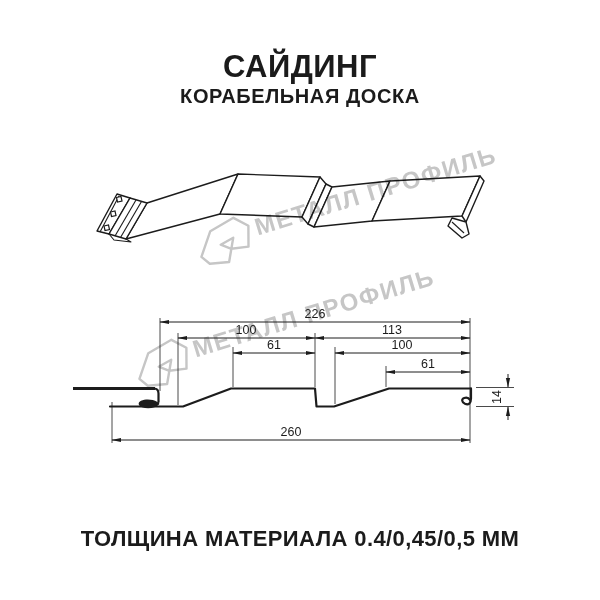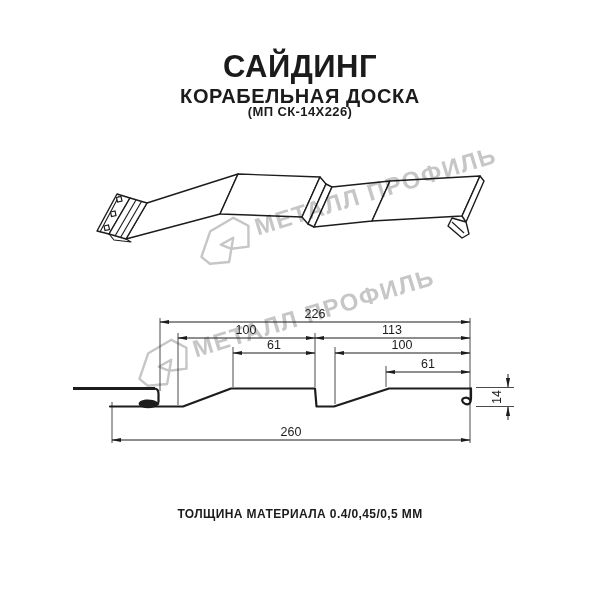--- a/index.html
+++ b/index.html
@@ -2,42 +2,41 @@
 <html><head>
 <meta charset="utf-8">
 <style>
   html,body{margin:0;padding:0;background:#ffffff;}
   .canvas{position:relative;width:600px;height:600px;background:#ffffff;overflow:hidden;
           font-family:"Liberation Sans", sans-serif;}
   .t-center{position:absolute;left:0;width:600px;text-align:center;color:#1b1b1b;}
   .title{top:51px;font-size:31px;font-weight:800;letter-spacing:0.5px;line-height:1;}
   .subtitle{top:86px;font-size:20px;font-weight:700;letter-spacing:0.6px;line-height:1;}
   .model{top:105px;font-size:13px;font-weight:700;letter-spacing:0.4px;line-height:1;}
-  .thickness{top:508px;font-size:12px;font-weight:700;letter-spacing:0.4px;line-height:1;}
+  .thickness{top:528px;font-size:22px;font-weight:700;letter-spacing:0.4px;line-height:1;}
   svg{position:absolute;left:0;top:0;}
   .face{fill:#ffffff;stroke:#1c1c1c;stroke-width:1.4;stroke-linejoin:round;}
   .thin3d{fill:none;stroke:#1c1c1c;stroke-width:1.1;stroke-linejoin:round;}
   .hole{fill:#ffffff;stroke:#1c1c1c;stroke-width:1.2;}
   .wm{mix-blend-mode:multiply;}
   .wm text{font-size:24px;font-weight:700;letter-spacing:1.5px;}
   .wm-logo{fill:none;stroke-width:2.4;stroke-linejoin:round;}
   .ext{stroke:#1c1c1c;stroke-width:0.8;fill:none;}
   .dim{stroke:#1c1c1c;stroke-width:1;fill:none;}
   .profile{stroke:#1c1c1c;stroke-width:2.2;fill:none;stroke-linejoin:round;stroke-linecap:round;}
   .strip{stroke:#1c1c1c;stroke-width:3;fill:none;stroke-linecap:butt;}
   .dimtxt{font-size:12.5px;fill:#1c1c1c;text-anchor:middle;}
 </style>
 </head>
 <body>
 
 <div class="canvas">
 
   <div class="t-center title">САЙДИНГ</div>
   <div class="t-center subtitle">КОРАБЕЛЬНАЯ ДОСКА</div>
-  <div class="t-center model">(МП СК-14Х226)</div>
   <div class="t-center thickness">ТОЛЩИНА МАТЕРИАЛА 0.4/0,45/0,5 ММ</div>
 
   <svg width="600" height="600" viewBox="0 0 600 600">
     <defs>
       <marker id="arr" viewBox="0 0 10 6" refX="9.4" refY="3" markerWidth="10" markerHeight="6" markerUnits="userSpaceOnUse" orient="auto-start-reverse">
         <path d="M0,0.8 L10,3 L0,5.2 Z" fill="#1c1c1c"></path>
       </marker>
     </defs>
 
     <g>

